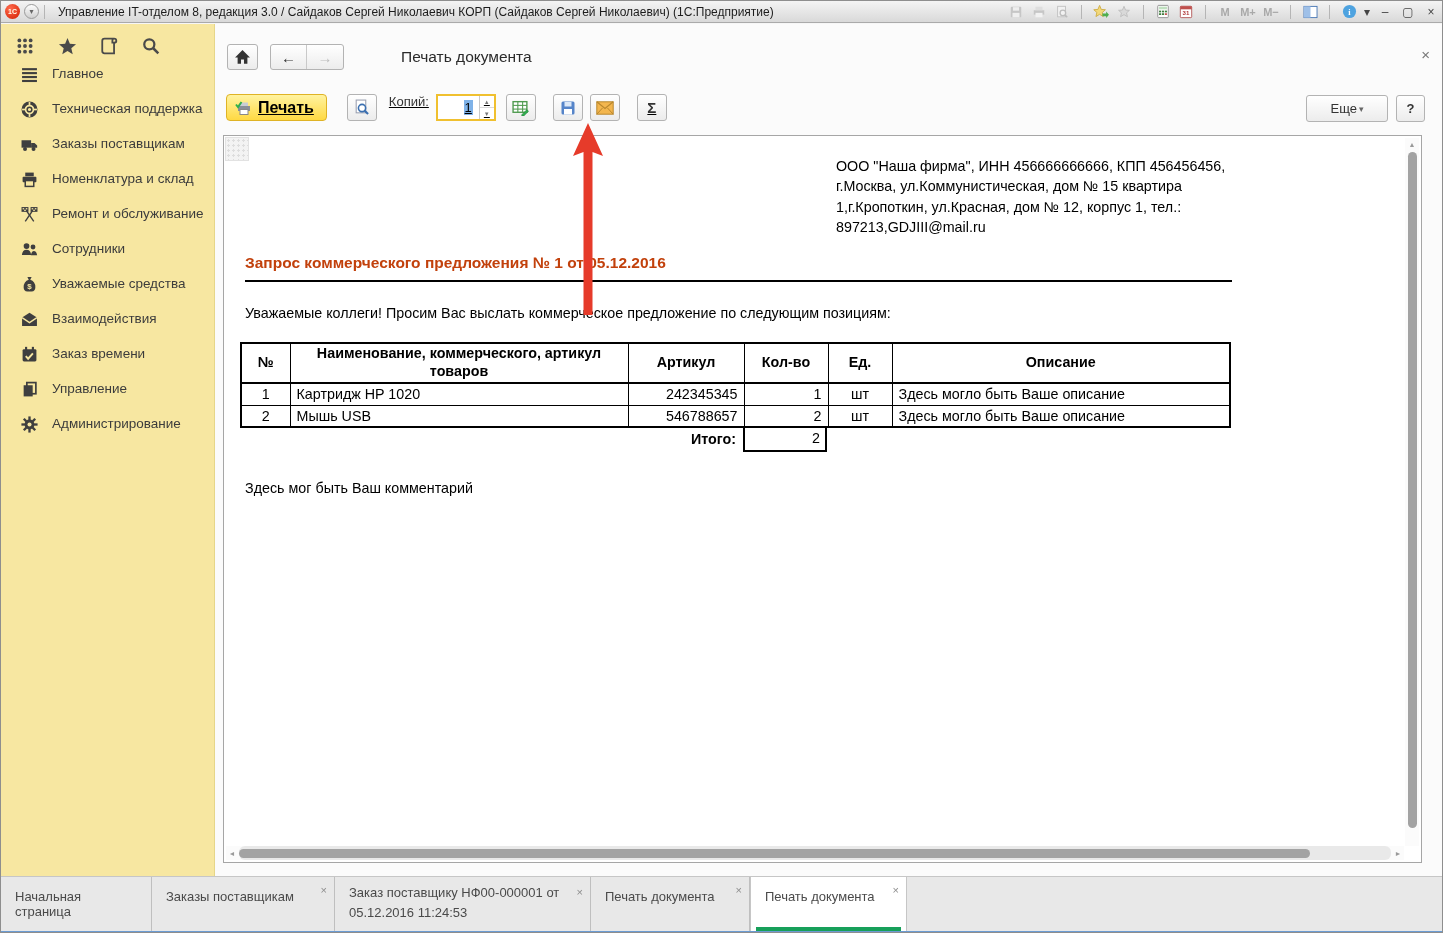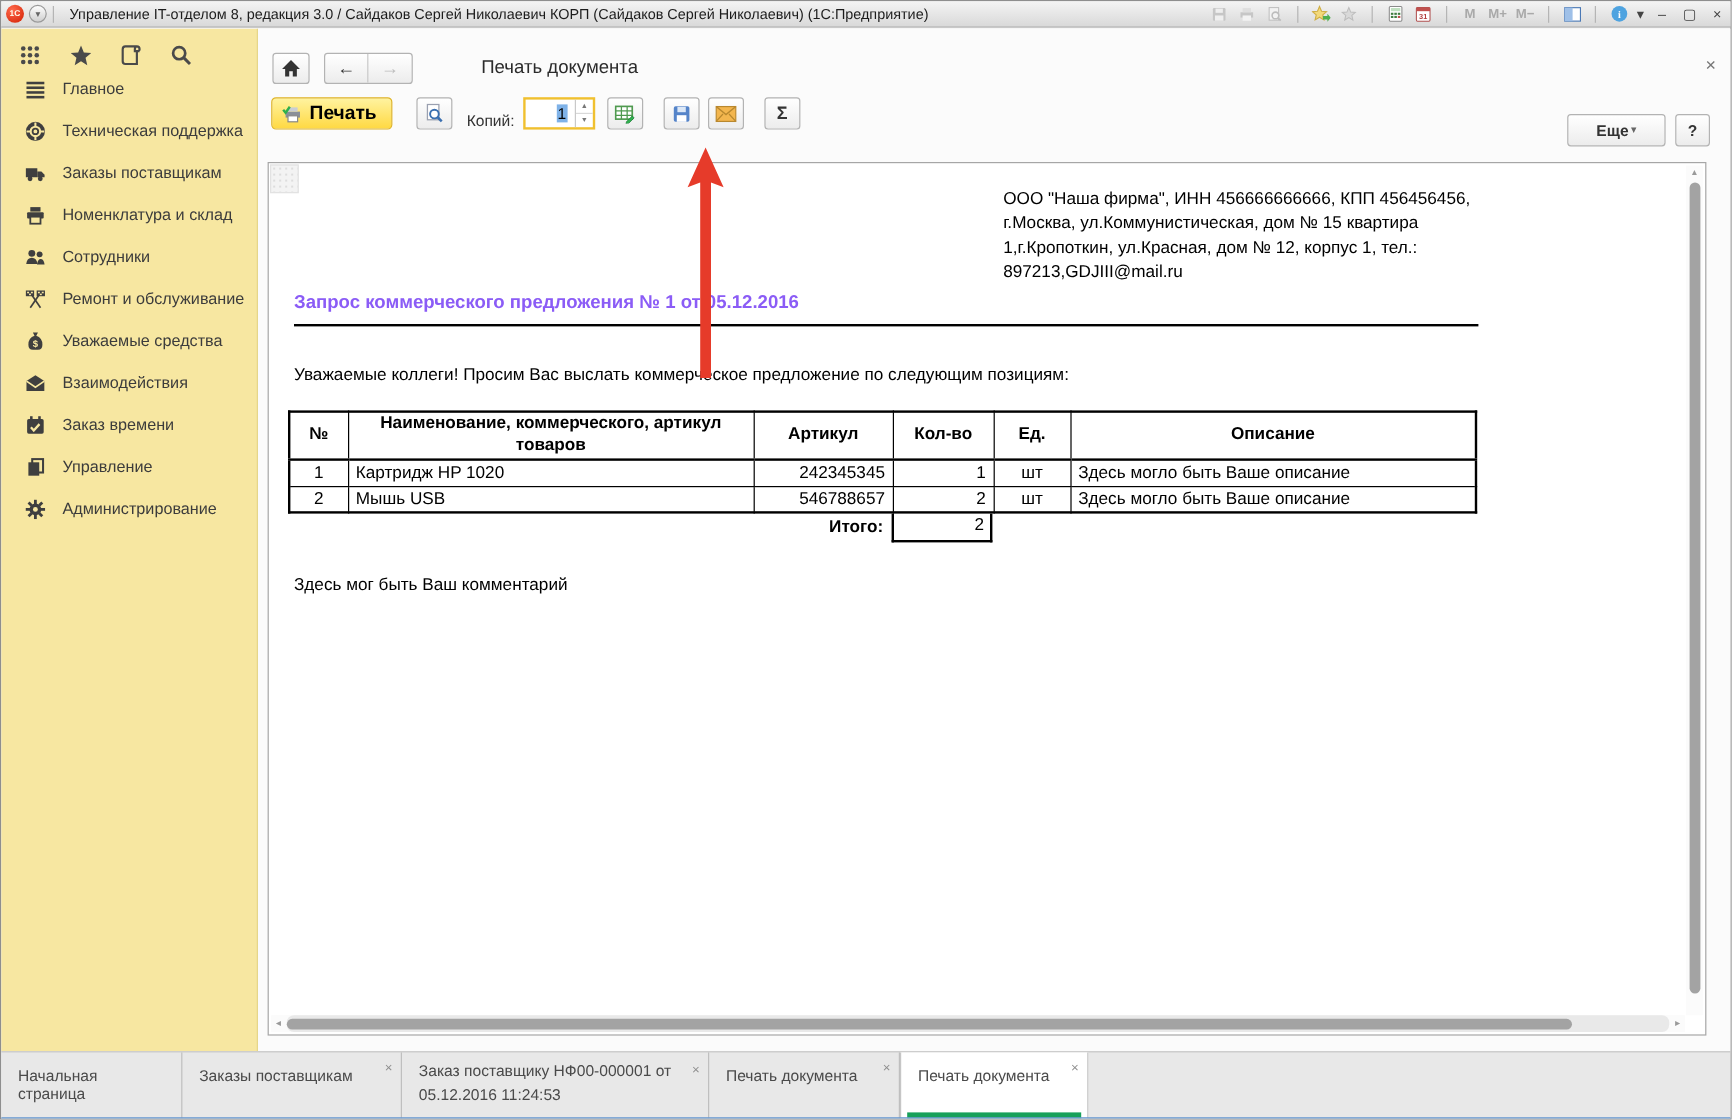--- a/index.html
+++ b/index.html
@@ -36,47 +36,47 @@
   #navrow { position:absolute; left:12px; top:20px; display:flex; align-items:center; }
   .btn { background:linear-gradient(#ffffff,#ececec); border:1px solid #b3b3b3; border-radius:3px;
     display:flex; align-items:center; justify-content:center; font-size:13px; color:#333; }
   #home-btn { width:31px; height:26px; }
   #nav-group { display:flex; margin-left:12px; border:1px solid #b3b3b3; border-radius:3px; overflow:hidden; background:linear-gradient(#ffffff,#ececec); }
   #nav-back,#nav-fwd { width:36px; height:24px; display:flex; align-items:center; justify-content:center; font-size:15px; }
   #nav-back { color:#333; border-right:1px solid #c9c9c9; }
   #nav-fwd { color:#bdbdbd; }
   #page-title { position:absolute; left:186px; top:24px; font-size:15.5px; color:#2b2b2b; white-space:nowrap; }
 
-  #toolbar { position:absolute; left:11px; top:56px; display:flex; align-items:flex-end; height:28px; }
+  #toolbar { position:absolute; left:11px; top:70px; display:flex; align-items:flex-start; height:28px;text-decoration:underline; }
   #toolbar:after { content:""; position:absolute; left:-11px; right:-1218px; top:38px; }
   #print-btn { height:27px; padding:0 12px 0 8px; gap:6px; font-weight:bold;
     background:linear-gradient(#fff3a0,#ffd943); border:1px solid #dfb325; border-radius:4px; display:flex; align-items:center; }
   .tool-btn { width:30px; height:27px; margin-left:0; }
   #preview-btn { margin-left:20px; }
   #copies-label { margin-left:12px; font-size:13px; color:#333; }
   #copies-spin { margin-left:7px; width:60px; height:27px; border:2px solid #f0c02f; background:#fff; display:flex; }
   #copies-val { flex:1; display:flex; align-items:center; justify-content:flex-end; padding-right:6px; font-size:13px; }
   #copies-val .sel { background:#7fb2e8; padding:0 1px; }
   #spin-col { width:15px; border-left:1px solid #c9c9c9; display:flex; flex-direction:column; }
   #spin-col div { flex:1; display:flex; align-items:center; justify-content:center; font-size:6px; color:#777; }
   #spin-up { border-bottom:1px solid #d9d9d9; }
   #tableedit-btn { margin-left:10px; }
   #save-btn { margin-left:17px; }
   #email-btn { margin-left:7px; }
   #sigma-btn { margin-left:17px; font-size:15px; font-weight:bold; }
-  #more-btn { position:absolute; right:56px; top:71px; width:82px; height:27px; gap:2px;font-weight:bold; }
+  #more-btn { position:absolute; right:56px; top:71px; width:82px; height:27px; gap:2px; }
   #more-btn .dd { font-size:9px; color:#666; }
   #help-btn { position:absolute; right:19px; top:71px; width:29px; height:27px; font-weight:bold; }
 
   
   #viewport { position:absolute; left:8px; top:111px; width:1199px; height:728px; background:#fff; border:1px solid #a6a6a6; }
   #corner-cell { position:absolute; left:1px; top:1px; width:24px; height:24px; background:#f3f3f3; border:1px solid #e2e2e2;
     background-image:radial-gradient(#ddd 1px, transparent 1.2px); background-size:5px 5px; }
   #company-info { position:absolute; left:612px; top:20px; width:390px; font-size:14.3px; line-height:1.43; color:#000; }
-  #doc-title { position:absolute; left:21px; top:108px; width:987px; font-size:15.5px; font-weight:bold; color:#8b5cf6;
+  #doc-title { position:absolute; left:21px; top:118px; width:987px; font-size:15.5px; font-weight:bold; color:#c2410c;
     padding-bottom:8px; border-bottom:2px solid #000; }
   #doc-intro { position:absolute; left:21px; top:169px; font-size:14.3px; color:#000; }
   #doc-table-wrap { position:absolute; left:16px; top:206px; width:989px; }
   table.doc { border-collapse:collapse; table-layout:fixed; width:989px; font-size:14.3px; color:#000; border:2px solid #000; }
   table.doc th, table.doc td { border:1px solid #000; padding:1px 6px; height:22px; overflow:hidden; white-space:nowrap; }
   table.doc thead th { border-bottom:2px solid #000; font-weight:bold; text-align:center; vertical-align:middle;
     height:40px; white-space:normal; line-height:1.25; padding:1px 4px; }
   td.c { text-align:center; } td.r { text-align:right; }
   #total-row { display:flex; width:989px; }
   #total-label { width:503px; text-align:right; font-weight:bold; font-size:14.3px; padding:3px 7px 0 0; }
@@ -279,52 +279,52 @@
             <rect x="1.5" y="5.5" width="13" height="5" rx="0.8"></rect>
             <rect x="4" y="9" width="8" height="5.5" fill="#f7e7a1" stroke="#3f3f3f" stroke-width="1.4"></rect>
           </g>
         </svg>
       </span>
     <span>Номенклатура и склад</span>
   </div>
   <div class="side-item">
     <span class="ic">
         <svg width="17" height="17" viewBox="0 0 16 16">
-          <g fill="#3f3f3f">
-            <circle cx="5.2" cy="4.8" r="2.7"></circle>
-            <path d="M0.8 13.2 q0.6 -5 4.4 -5 q3.8 0 4.4 5z"></path>
-            <circle cx="11.3" cy="5.6" r="2.3"></circle>
-            <path d="M9.2 13.5 q0.9 -4.2 2.9 -4.2 q2.4 0 3.1 4.2z"></path>
-          </g>
-        </svg>
-      </span>
-    <span>Сотрудники</span>
-  </div>
-  <div class="side-item">
-    <span class="ic">
-        <svg width="17" height="17" viewBox="0 0 16 16">
           <g stroke="#3f3f3f" stroke-width="1.3">
             <line x1="3.5" y1="2" x2="12" y2="14.5"></line>
             <line x1="12.5" y1="2" x2="4" y2="14.5"></line>
           </g>
           <g fill="#3f3f3f">
             <rect x="0.5" y="1" width="6.5" height="4.5"></rect>
             <rect x="9" y="1" width="6.5" height="4.5"></rect>
           </g>
           <g fill="#f7e7a1">
             <rect x="1.5" y="2" width="1.5" height="1.2"></rect>
             <rect x="4.5" y="2" width="1.5" height="1.2"></rect>
             <rect x="3" y="3.5" width="1.5" height="1.2"></rect>
             <rect x="10" y="2" width="1.5" height="1.2"></rect>
             <rect x="13" y="2" width="1.5" height="1.2"></rect>
             <rect x="11.5" y="3.5" width="1.5" height="1.2"></rect>
           </g>
         </svg>
       </span>
     <span>Ремонт и обслуживание</span>
+  </div>
+  <div class="side-item">
+    <span class="ic">
+        <svg width="17" height="17" viewBox="0 0 16 16">
+          <g fill="#3f3f3f">
+            <circle cx="5.2" cy="4.8" r="2.7"></circle>
+            <path d="M0.8 13.2 q0.6 -5 4.4 -5 q3.8 0 4.4 5z"></path>
+            <circle cx="11.3" cy="5.6" r="2.3"></circle>
+            <path d="M9.2 13.5 q0.9 -4.2 2.9 -4.2 q2.4 0 3.1 4.2z"></path>
+          </g>
+        </svg>
+      </span>
+    <span>Сотрудники</span>
   </div>
   <div class="side-item">
     <span class="ic">
         <svg width="17" height="17" viewBox="0 0 16 16">
           <path d="M6 1 h4 l-1.3 2.6 q4.8 1.6 4.8 7 q0 3.9 -3.5 3.9 h-4 q-3.5 0 -3.5 -3.9 q0 -5.4 4.8 -7z" fill="#3f3f3f"></path>
           <text x="8" y="12" font-size="7.5" font-weight="bold" fill="#f7e7a1" text-anchor="middle" font-family="Liberation Sans,sans-serif">$</text>
         </svg>
       </span>
     <span>Уважаемые средства</span>
   </div>

